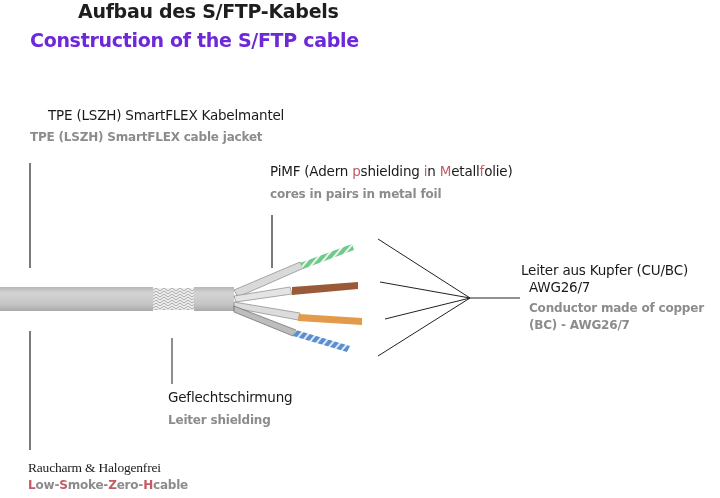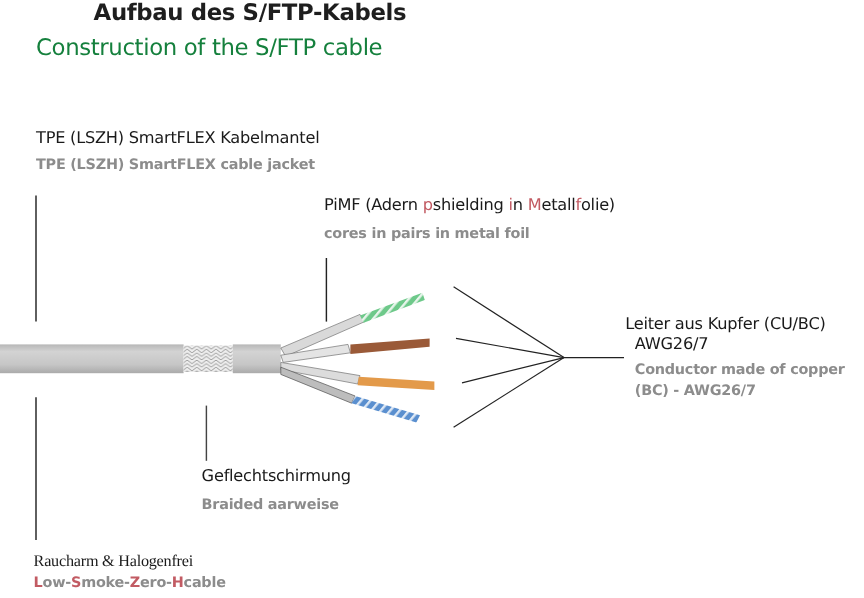--- a/index.html
+++ b/index.html
@@ -1,20 +1,20 @@
 <!DOCTYPE html>
 <html><head>
 <meta charset="utf-8">
 <style>
   html, body { margin:0; padding:0; background:#ffffff; }
   body { width:720px; height:498px; position:relative; overflow:hidden;
          font-family:"DejaVu Sans","Liberation Sans",sans-serif; }
   .abs { position:absolute; white-space:nowrap; }
   .title-de { left:30px; top:0px; font-size:19px; font-weight:bold; color:#1e1e1e; letter-spacing:-0.3px;margin-left:48px; }
-  .title-en { left:30px; top:29px; font-size:19px; font-weight:normal; color:#15803d; letter-spacing:-0.3px; }
+  .title-en { left:30px; top:29px; font-size:19px; font-weight:bold; color:#6d28d9; letter-spacing:-0.3px; }
   .lbl-de { font-size:13.5px; color:#1a1a1a; letter-spacing:-0.2px; }
   .lbl-en { font-size:12px; color:#8c8c8c; letter-spacing:-0.2px;font-weight:bold; }
   .hl { color:#c25b63; }
   svg.diagram { position:absolute; left:0; top:0; }
 </style>
 </head>
 <body>
 
 <div class="abs title-de">Aufbau des S/FTP-Kabels</div>
 <div class="abs title-en">Construction of the S/FTP cable</div>
@@ -63,28 +63,28 @@
     <path d="M234 302 L300 313 L298 320 L234 308 Z" fill="#dcdcdc" stroke="#777" stroke-width="0.6"></path>
     <path d="M234 306 L296 330 L293 336 L234 312 Z" fill="#bdbdbd" stroke="#555" stroke-width="0.6"></path>
   </g>
 
   <path d="M300 263 L352 244 L354 250 L303 269 Z" fill="url(#twG)"></path>
   <path d="M292 287 L358 282 L358 289 L292 295 Z" fill="#9a5a38"></path>
   <path d="M299 314 L362 318 L362 325 L298 321 Z" fill="#e39a4a"></path>
   <path d="M296 330 L350 346 L347 352 L293 336 Z" fill="url(#twB)"></path>
 </svg>
 
-<div class="abs lbl-de" style="left:30px;top:107px;">TPE (LSZH) SmartFLEX Kabelmantel</div>
+<div class="abs lbl-de" style="left:48px;top:107px;">TPE (LSZH) SmartFLEX Kabelmantel</div>
 <div class="abs lbl-en" style="left:30px;top:130px;">TPE (LSZH) SmartFLEX cable jacket</div>
 
 <div class="abs lbl-de" style="left:270px;top:163px;"><span>PiMF (Adern </span><span class="hl">p</span><span>shielding </span><span class="hl">i</span><span>n </span><span class="hl">M</span><span>etall</span><span class="hl">f</span><span>olie)</span></div>
 <div class="abs lbl-en" style="left:270px;top:187px;">cores in pairs in metal foil</div>
 
 <div class="abs lbl-de" style="left:521px;top:262px;">Leiter aus Kupfer (CU/BC)</div>
 <div class="abs lbl-de" style="left:529px;top:279px;">AWG26/7</div>
 <div class="abs lbl-en" style="left:529px;top:301px;">Conductor made of copper</div>
 <div class="abs lbl-en" style="left:529px;top:318px;">(BC) - AWG26/7</div>
 
 <div class="abs lbl-de" style="left:168px;top:389px;text-align:center;">Geflechtschirmung</div>
-<div class="abs lbl-en" style="left:168px;top:413px;">Braided aarweise</div>
+<div class="abs lbl-en" style="left:168px;top:413px;">Leiter shielding</div>
 
 <div class="abs lbl-de" style="left:28px;top:460px;font-family:Liberation Serif, serif;">Raucharm &amp; Halogenfrei</div>
 <div class="abs lbl-en" style="left:28px;top:478px;"><span class="hl">L</span><span>ow-</span><span class="hl">S</span><span>moke-</span><span class="hl">Z</span><span>ero-</span><span class="hl">H</span><span>cable</span></div>
 
 </body></html>

